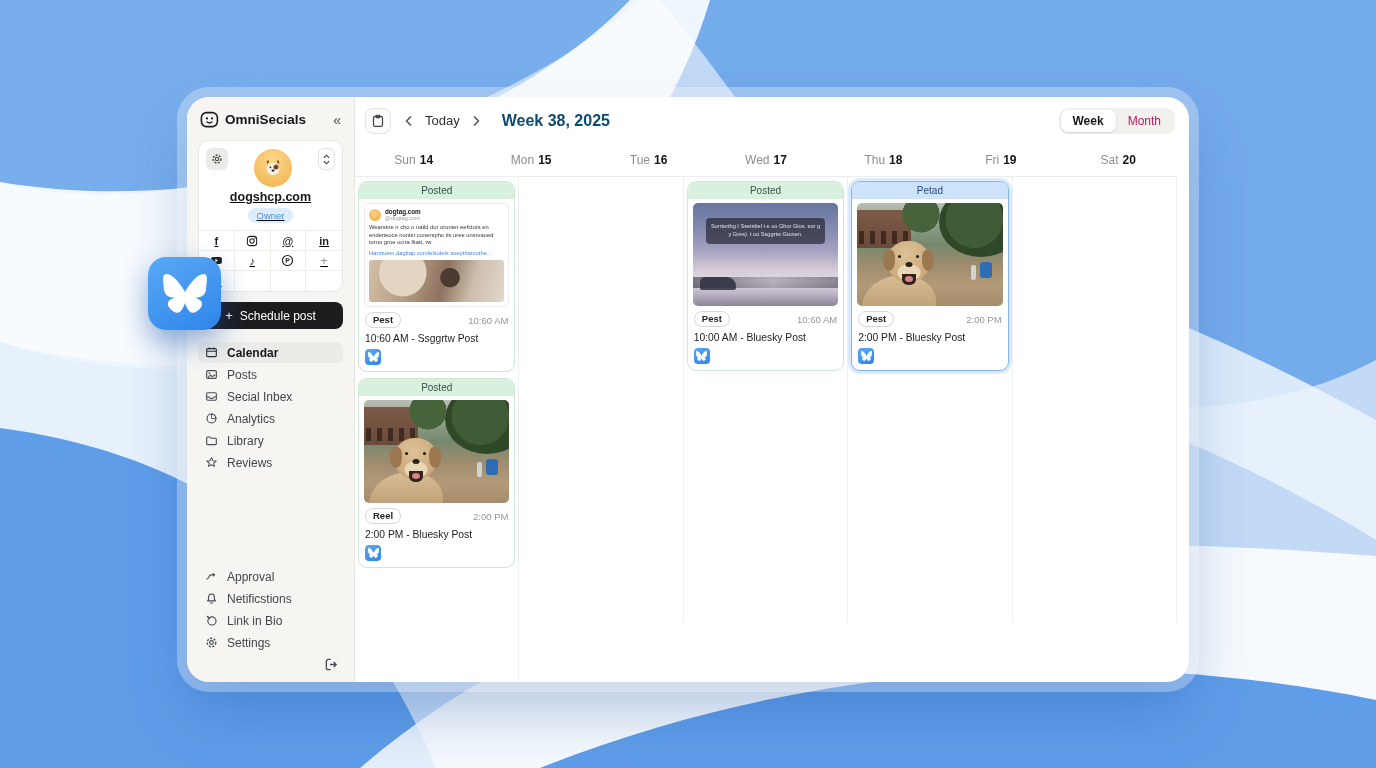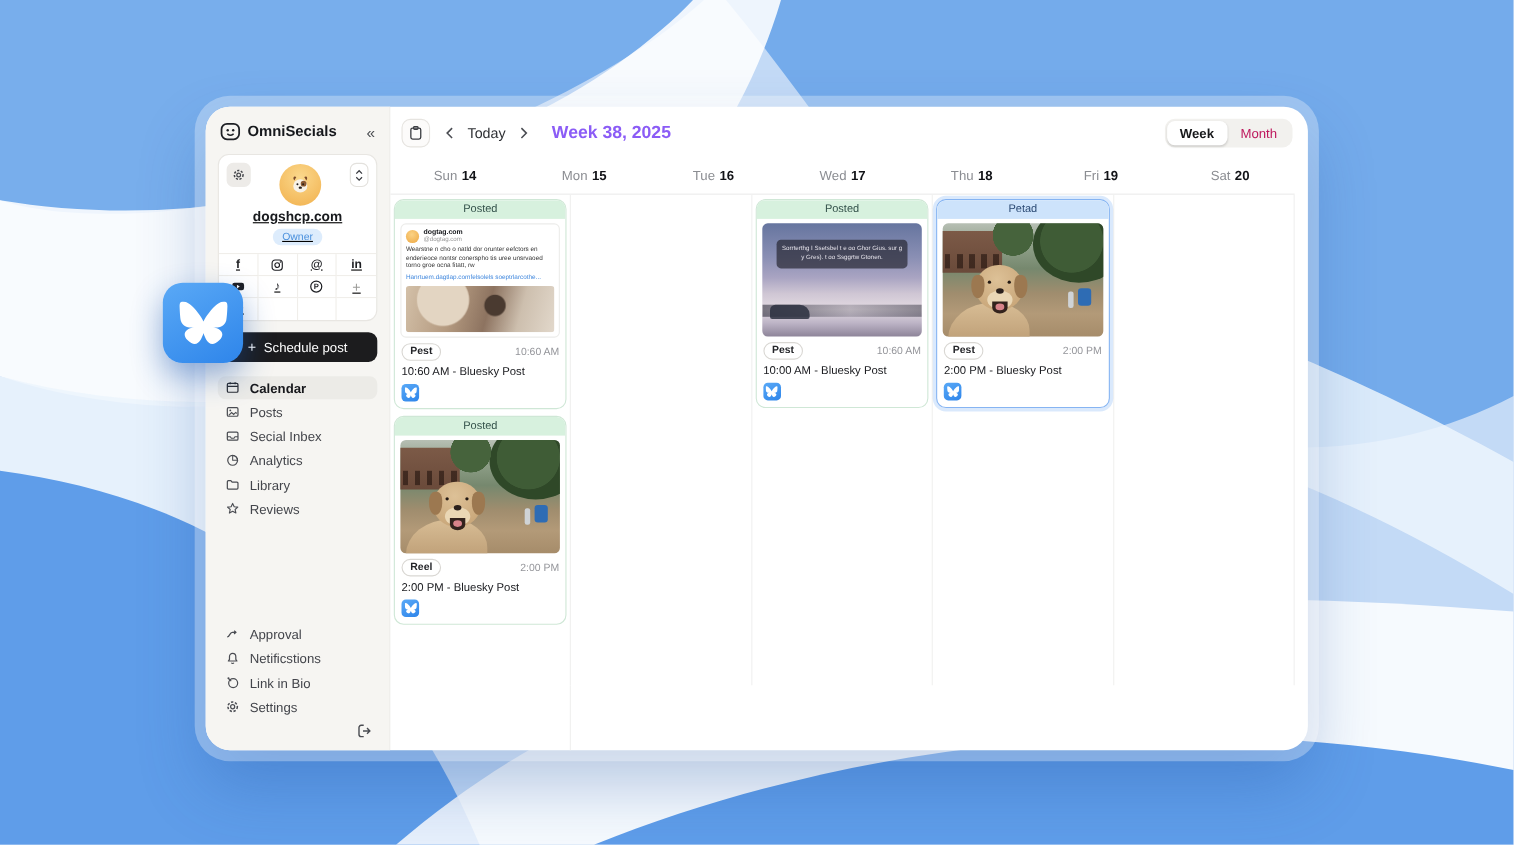--- a/index.html
+++ b/index.html
@@ -46,21 +46,21 @@
   .menu2 { margin-top:auto; display:flex; flex-direction:column; gap:1px; }
   .side-foot { display:flex; justify-content:flex-end; padding:4px 4px 0; }
 
   
   .main { flex:1; display:flex; flex-direction:column; min-width:0; }
   .toolbar { height:47px; display:flex; align-items:center; gap:8px; padding:0 14px 0 10px; }
   .tb-cal { width:26px; height:26px; border:1px solid #e6e4e0; border-radius:8px; background:#fcfbfa;
     display:flex; align-items:center; justify-content:center; }
   .tb-chev { width:18px; height:20px; display:flex; align-items:center; justify-content:center; cursor:pointer; }
   .tb-today { font-size:13px; color:#2d2f33; cursor:pointer; }
-  .tb-title { font-size:16px; font-weight:700; color:#8b5cf6; margin-left:8px; }
+  .tb-title { font-size:16px; font-weight:700; color:#0c4a6e; margin-left:8px; }
   .toggle { margin-left:auto; background:#f2f1ee; border-radius:9px; padding:2px; display:flex; }
   .tg { font-size:12px; padding:4px 12px; border-radius:7px; color:#be185d; cursor:pointer; }
   .tg.active { background:#fff; color:#17181a; font-weight:700; box-shadow:0 1px 2px rgba(0,0,0,.14); }
   .day-row { display:grid; grid-template-columns:repeat(7,1fr); margin-right:12px; height:33px; align-items:center;
     border-bottom:1px solid #ececec; }
   .day { text-align:center; font-size:12px; color:#8b8d92; }
   .day b { color:#121317; margin-left:4px; font-weight:700; }
   .grid { flex:1; display:grid; grid-template-columns:repeat(5,1fr); margin-right:12px; }
   .col { border-right:1px solid #f0f0ef; padding:4px 3px; display:flex; flex-direction:column; gap:6px; min-width:0; }
   .col:last-child { border-right:none; }
@@ -368,21 +368,21 @@
                 </div>
               </div>
               <div class="pp-body">Wearstne n cho o natld dor orunter eefctors en enderieoce nontsr conerspho tis uree unsrvaoed torno groe ocna fitatt, rw</div>
               <div class="pp-link">Hanrtuem.dagtlap.comfelsolels soeptrlarcothe...</div>
               <div class="pp-photo"></div>
             </div>
             <div class="card-meta">
               <span class="badge">Pest</span>
               <span class="time">10:60 AM</span>
             </div>
-            <div class="card-title">10:60 AM - Bluesky Post</div>
+            <div class="card-title">10:60 AM - Ssggrtw Post</div>
             <div class="bsky-chip">
               <svg class="icon-svg" width="11" height="10" viewBox="0 0 64 57">
                   <path fill="#ffffff" d="M13.873 3.805C21.21 9.332 29.103 20.537 32 26.55v15.882c0-.338-.13.044-.41.867-1.512 4.456-7.418 21.847-20.923 7.944-7.111-7.32-3.819-14.64 9.125-16.85-7.405 1.264-15.73-.825-18.014-9.015C1.12 23.022 0 8.51 0 6.55 0-3.268 8.579-.182 13.873 3.805ZM50.127 3.805C42.79 9.332 34.897 20.537 32 26.55v15.882c0 .338.13.044.41.867 1.512 4.456 7.418 21.847 20.923 7.944 7.111-7.32 3.819-14.64-9.125-16.85 7.405 1.264 15.73-.825 18.014-9.015C62.88 23.022 64 8.51 64 6.55 64-3.268 55.421-.182 50.127 3.805Z"></path>
                 </svg>
             </div>
           </div>
         </div>
 
         <div class="card">
           <div class="card-head">Posted</div>

